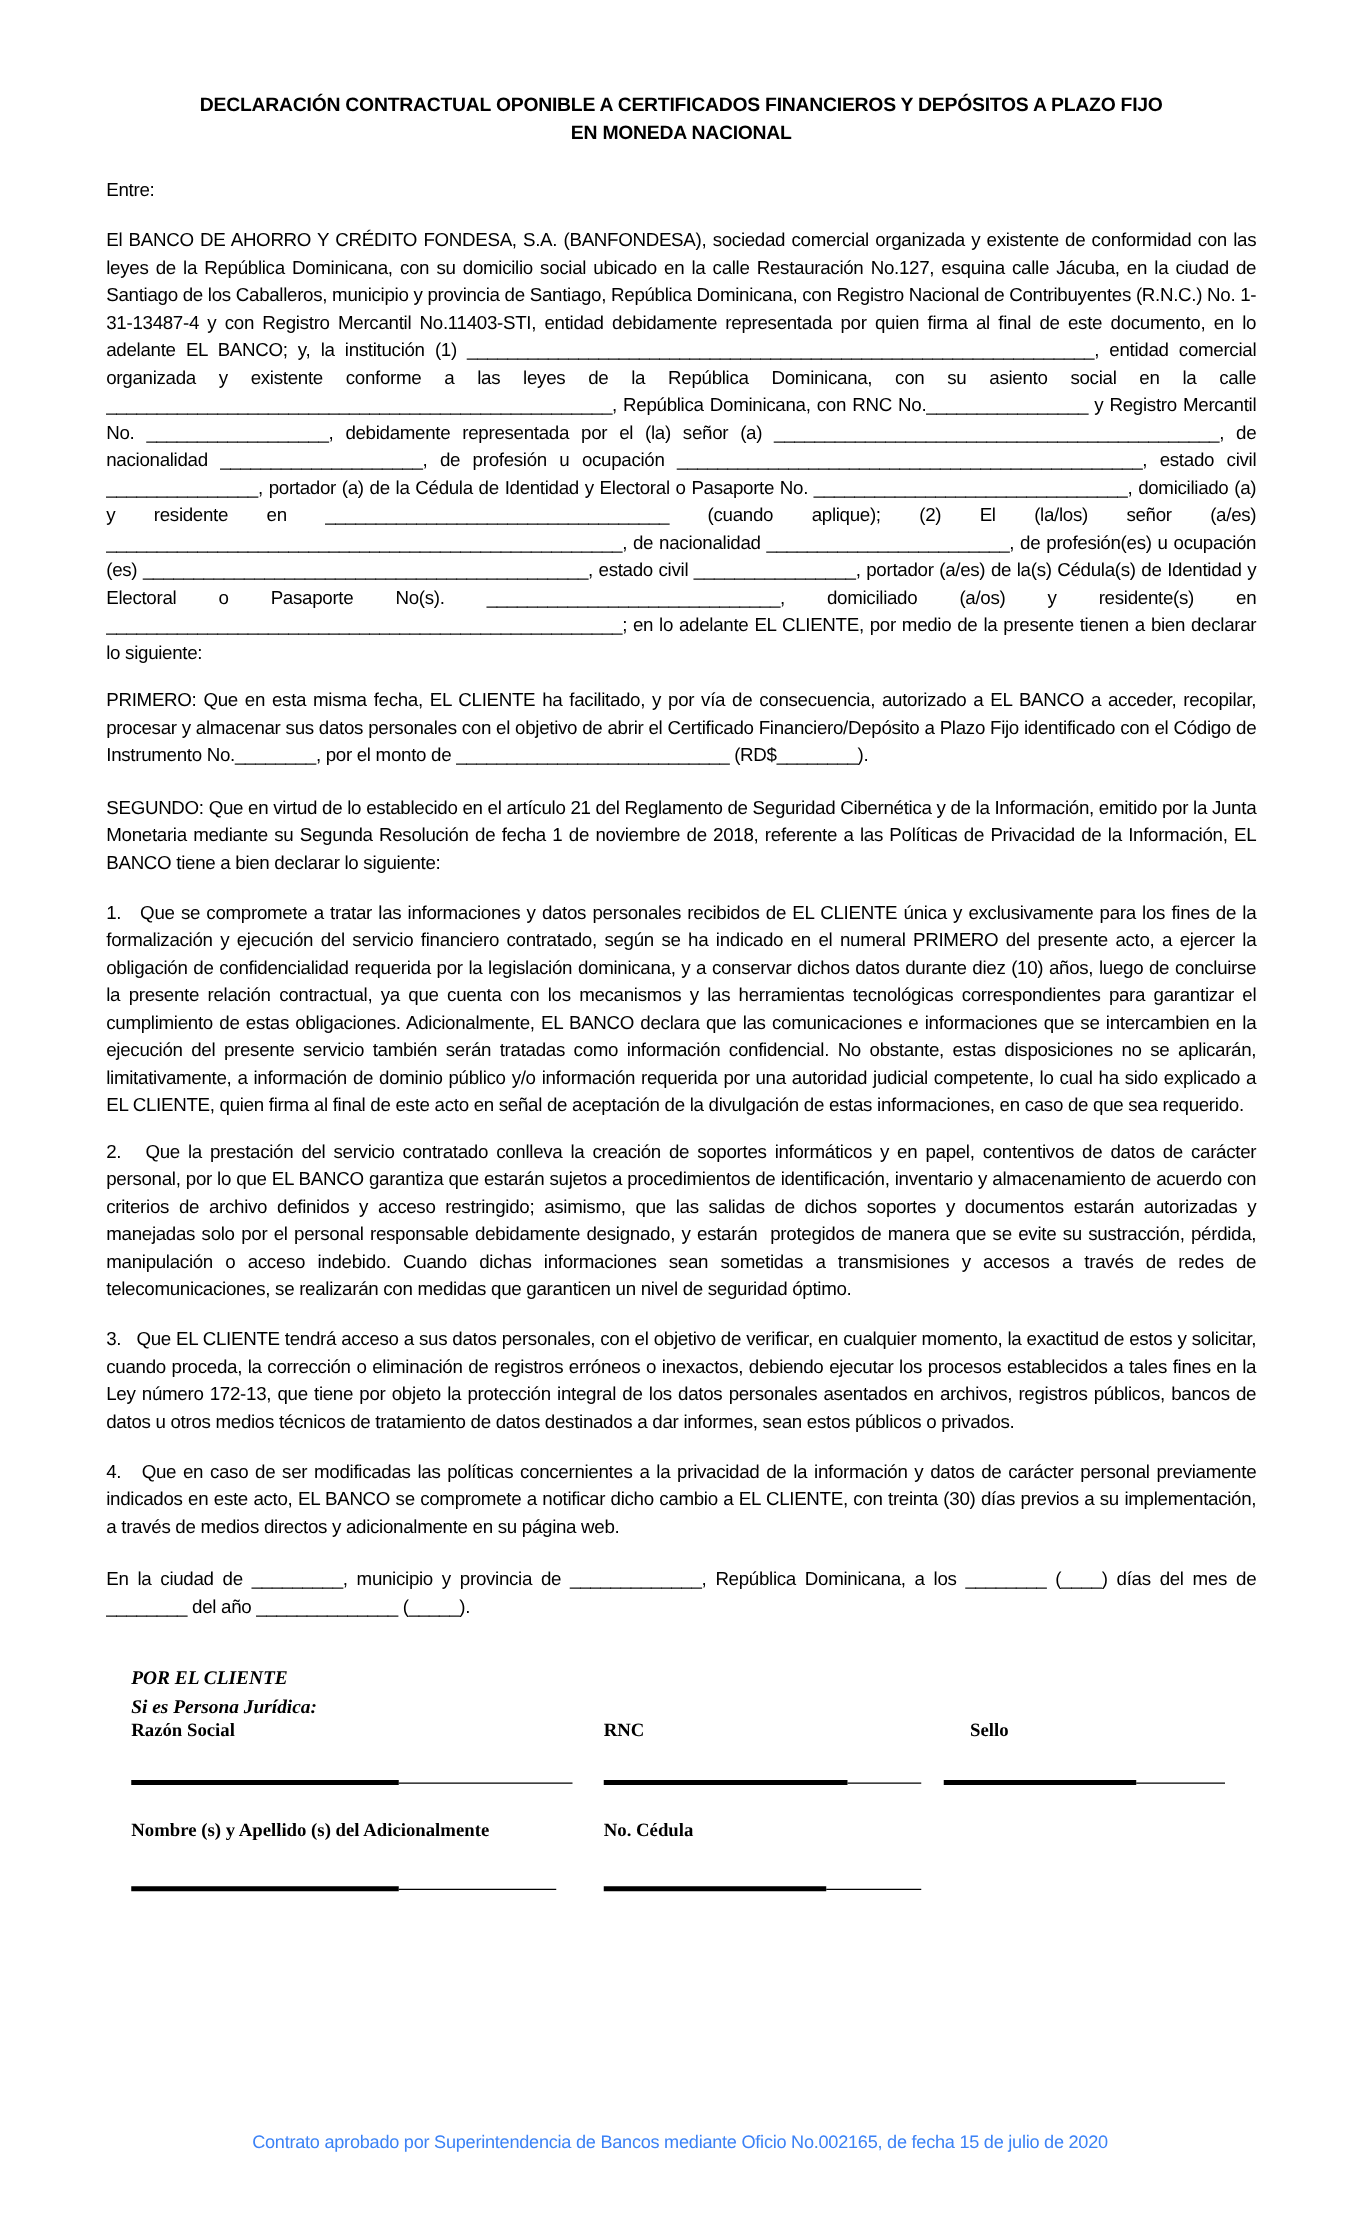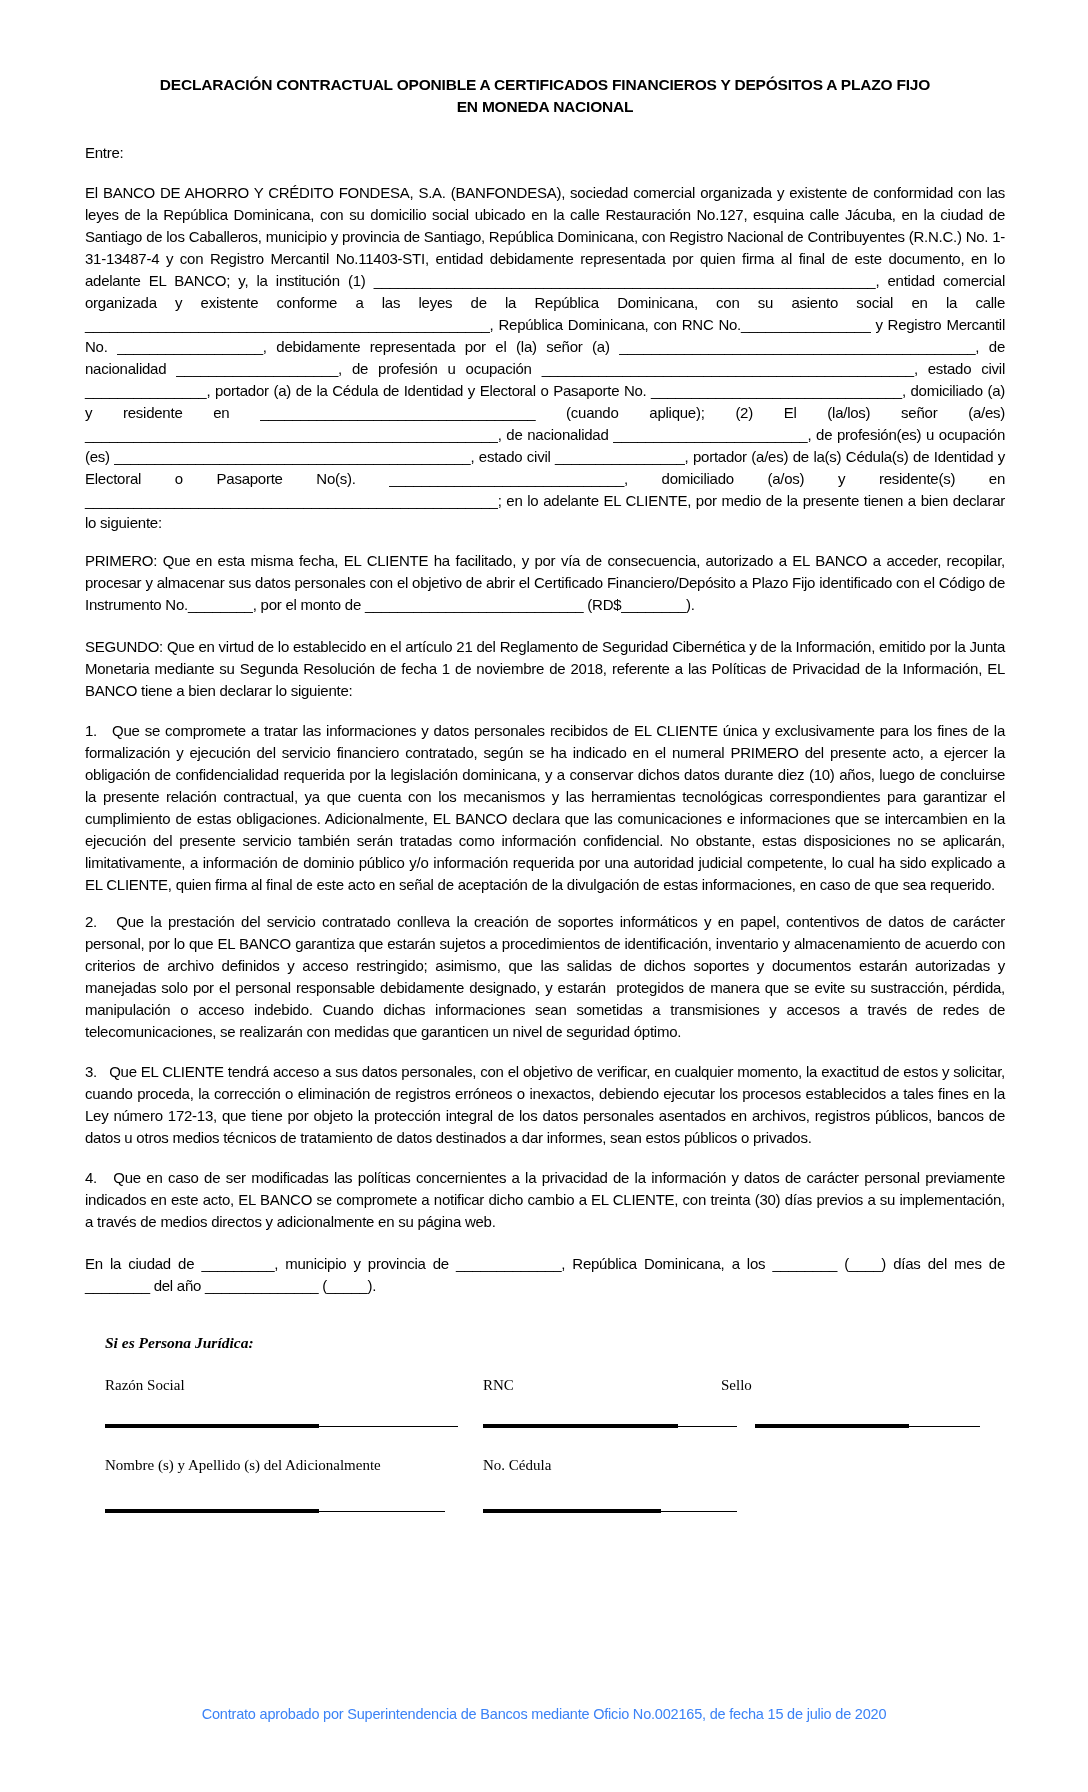--- a/index.html
+++ b/index.html
@@ -50,26 +50,26 @@
     font-family: "Liberation Serif", serif;
     font-size: 15.5px;
   }
   .sig-heading {
     font-weight: bold;
     font-style: italic;
     line-height: 23px;
   }
   .sig-label {
     position: absolute;
-    font-weight: normal;
+    font-weight: bold;
     font-size: 15px;
     white-space: nowrap;
   }
   .sig-col2 { left: 378px; }
-  .sig-col3 { left: 616px; }
+  .sig-col3 { left: 671px; }
   .sigline {
     position: absolute;
     display: flex;
     align-items: flex-end;
     height: 4px;
   }
   .sigline .thick { height: 4px; background: #000; }
   .sigline .thin  { height: 1px; background: #000; flex: 1; margin-bottom: 1px; }
   .footer {
     position: absolute;
@@ -105,20 +105,21 @@
 
     <p class="para item2">2.&nbsp;&nbsp;&nbsp;Que la prestación del servicio contratado conlleva la creación de soportes informáticos y en papel, contentivos de datos de carácter personal, por lo que EL BANCO garantiza que estarán sujetos a procedimientos de identificación, inventario y almacenamiento de acuerdo con criterios de archivo definidos y acceso restringido; asimismo, que las salidas de dichos soportes y documentos estarán autorizadas y manejadas solo por el personal responsable debidamente designado, y estarán &nbsp;protegidos de manera que se evite su sustracción, pérdida, manipulación o acceso indebido. Cuando dichas informaciones sean sometidas a transmisiones y accesos a través de redes de telecomunicaciones, se realizarán con medidas que garanticen un nivel de seguridad óptimo.</p>
 
     <p class="para item3">3.&nbsp;&nbsp;&nbsp;Que EL CLIENTE tendrá acceso a sus datos personales, con el objetivo de verificar, en cualquier momento, la exactitud de estos y solicitar, cuando proceda, la corrección o eliminación de registros erróneos o inexactos, debiendo ejecutar los procesos establecidos a tales fines en la Ley número 172-13, que tiene por objeto la protección integral de los datos personales asentados en archivos, registros públicos, bancos de datos u otros medios técnicos de tratamiento de datos destinados a dar informes, sean estos públicos o privados.</p>
 
     <p class="para item4">4.&nbsp;&nbsp;&nbsp;Que en caso de ser modificadas las políticas concernientes a la privacidad de la información y datos de carácter personal previamente indicados en este acto, EL BANCO se compromete a notificar dicho cambio a EL CLIENTE, con treinta (30) días previos a su implementación, a través de medios directos y adicionalmente en su página web.</p>
 
     <p class="para closing">En la ciudad de _________, municipio y provincia de _____________, República Dominicana, a los ________ (____) días del mes de ________ del año ______________ (_____).</p>
 
     <div class="signature">
+      <div class="sig-heading">POR EL CLIENTE</div>
       <div class="sig-heading">Si es Persona Jurídica:</div>
 
       <span class="sig-label" style="top:46px; left:0;">Razón Social</span>
       <span class="sig-label sig-col2" style="top:46px;">RNC</span>
       <span class="sig-label sig-col3" style="top:46px;">Sello</span>
 
       <div class="sigline" style="top:93px; left:0; width:353px;">
         <span class="thick" style="width:214px;"></span>
         <span class="thin"></span>
       </div>

